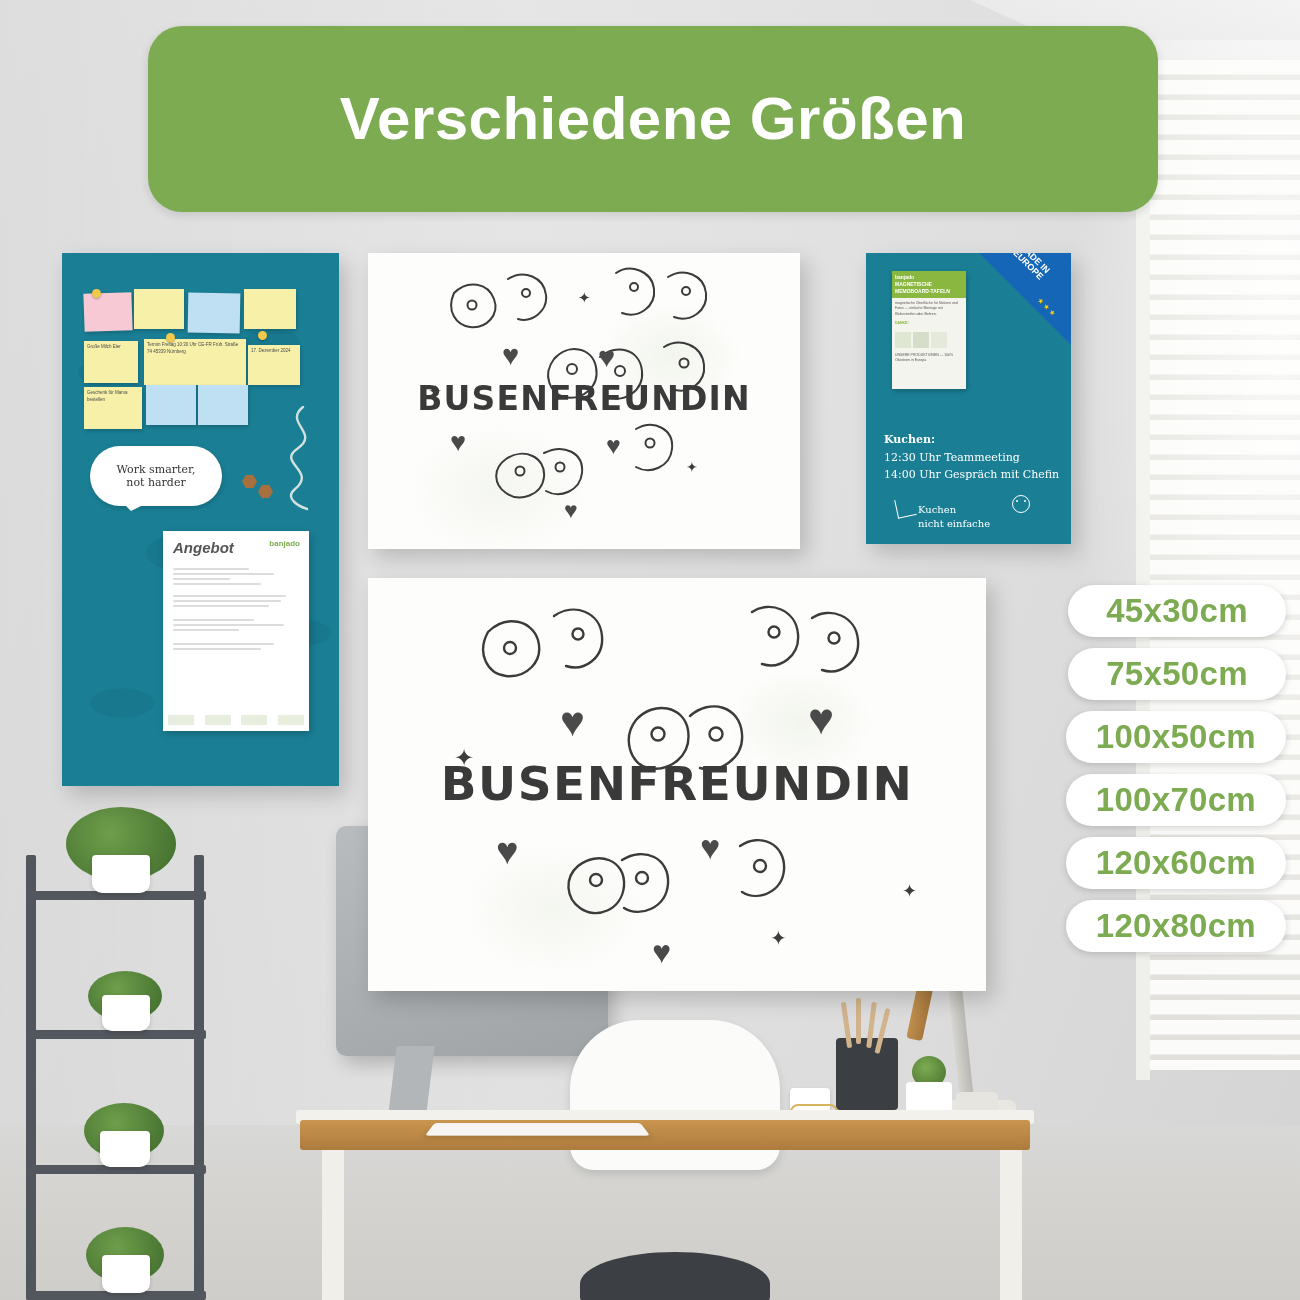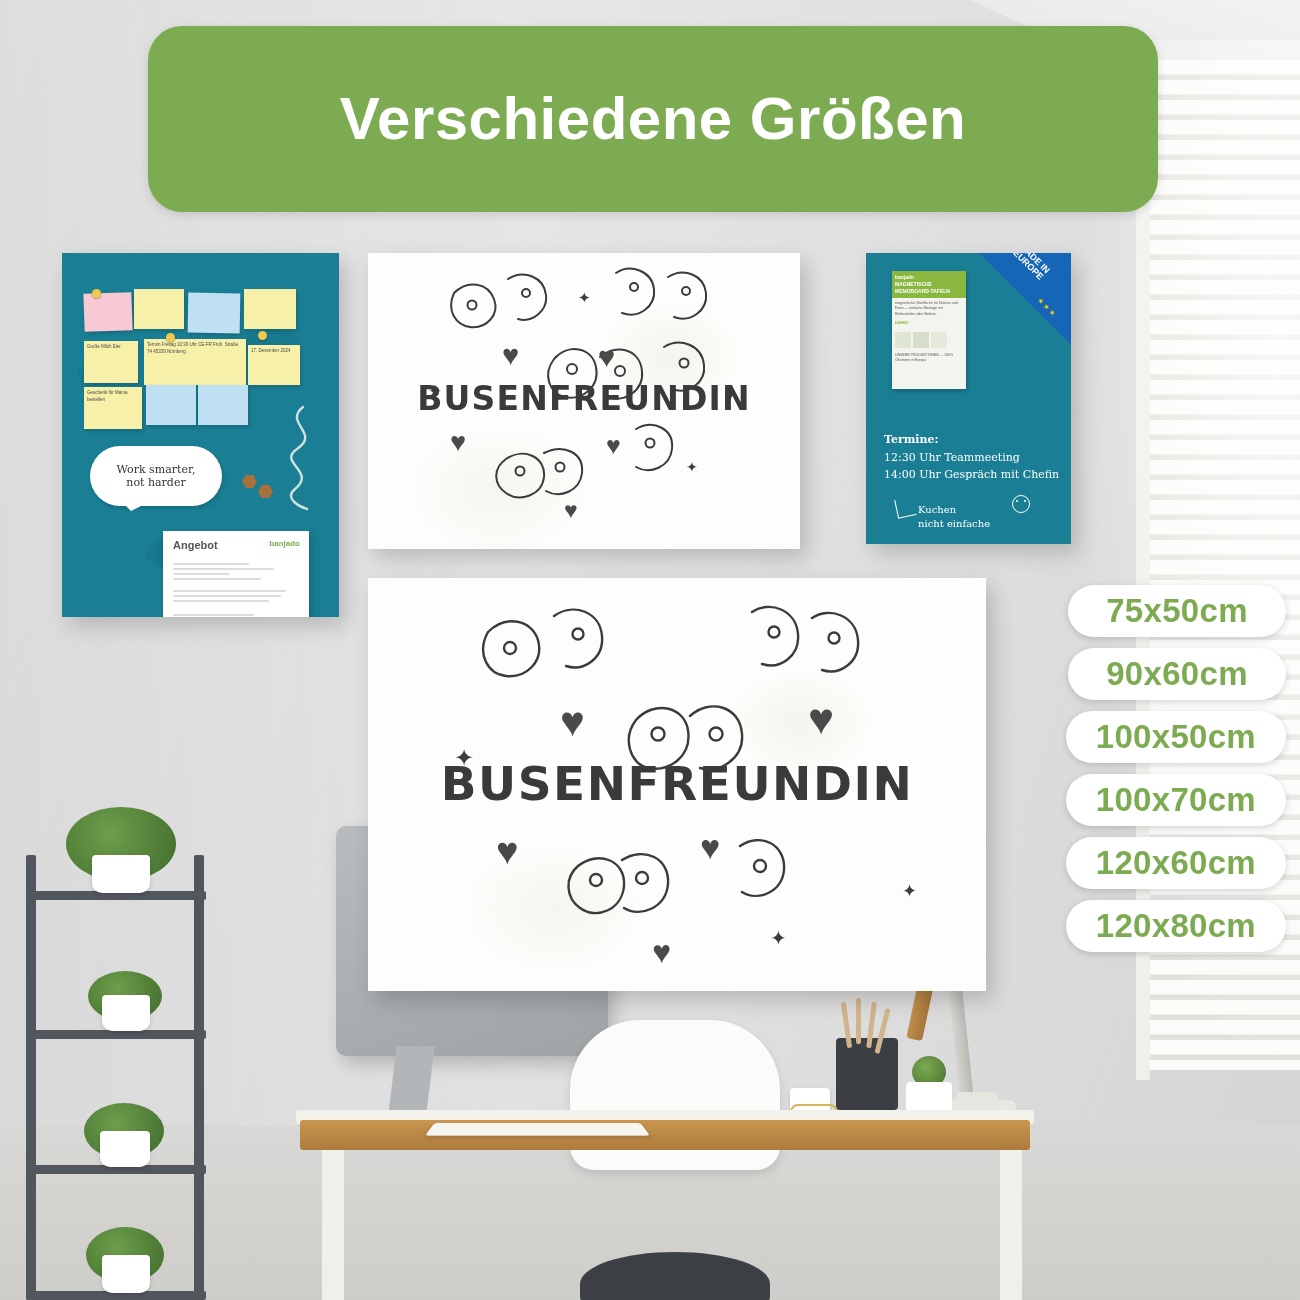--- a/index.html
+++ b/index.html
@@ -35,42 +35,42 @@
     display:flex;flex-direction:column;align-items:center;justify-content:center;
     box-shadow:0 3px 10px rgba(0,0,0,.12);
   }
   .banner-l1{color:#fff;font-size:60px;font-weight:bold;letter-spacing:.5px;line-height:1.03;text-align:center;}
   .banner-l2{color:#fff;font-size:45px;font-weight:bold;line-height:1.1;text-align:center;margin-top:6px;}
 
   
   .board{position:absolute;box-shadow:7px 9px 20px rgba(0,0,0,.18);}
 
   
-  .board-teal{left:62px;top:253px;width:277px;height:364px;background:#1a7f95;overflow:hidden;}
+  .board-teal{left:62px;top:253px;width:277px;height:533px;background:#1a7f95;overflow:hidden;}
   .teal-leaves{position:absolute;inset:0;opacity:.22;
      background:
        radial-gradient(ellipse 60px 30px at 40px 120px,#0d6378 40%,transparent 41%),
        radial-gradient(ellipse 70px 34px at 210px 90px,#0d6378 40%,transparent 41%),
        radial-gradient(ellipse 90px 44px at 120px 300px,#0d6378 40%,transparent 41%),
        radial-gradient(ellipse 60px 30px at 245px 380px,#0d6378 40%,transparent 41%),
        radial-gradient(ellipse 80px 36px at 60px 450px,#0d6378 40%,transparent 41%);}
   .note{position:absolute;box-shadow:1px 2px 4px rgba(0,0,0,.2);font-size:4.5px;color:#4a4a4a;padding:3px;line-height:1.5;overflow:hidden;}
   .pin{position:absolute;width:9px;height:9px;border-radius:50%;background:#f2c94c;box-shadow:0 1px 2px rgba(0,0,0,.3);}
   .speech{
     position:absolute;left:28px;top:193px;width:132px;height:60px;background:#fff;border-radius:30px;
     display:flex;align-items:center;justify-content:center;text-align:center;
     font-family:"DejaVu Serif", serif;font-size:11px;color:#333;box-shadow:1px 2px 5px rgba(0,0,0,.18);
   }
   .speech:after{content:"";position:absolute;left:34px;bottom:-12px;width:0;height:0;border:7px solid transparent;border-top-color:#fff;border-right-width:14px;}
   .hex{position:absolute;width:15px;height:13px;background:#a8703c;clip-path:polygon(25% 0,75% 0,100% 50%,75% 100%,25% 100%,0 50%);}
   .doc{
     position:absolute;left:101px;top:278px;width:146px;height:200px;background:#fff;
     box-shadow:2px 3px 8px rgba(0,0,0,.22);padding:8px 10px;box-sizing:border-box;overflow:hidden;
   }
-  .doc-title{font-size:11px;color:#555;font-weight:bold;}
+  .doc-title{font-size:15px;color:#555;font-weight:bold;font-style:italic;}
   .doc-brand{position:absolute;right:9px;top:8px;font-size:8px;color:#7dab52;font-weight:bold;}
   .doc-line{height:2px;background:#dcdcdc;margin:3px 0;border-radius:1px;}
   .doc-foot{position:absolute;left:0;bottom:6px;width:100%;display:flex;justify-content:space-around;}
   .doc-foot span{display:block;width:26px;height:10px;background:#e8eedd;}
   .squiggle{position:absolute;left:215px;top:150px;}
 
   
   .board-w1{left:368px;top:253px;width:432px;height:296px;background:#fdfdfb;}
   .board-w2{left:368px;top:578px;width:618px;height:413px;background:#fdfdfb;}
   .bf-art{position:absolute;inset:0;overflow:hidden;}
@@ -393,32 +393,32 @@
   <div class="badge-eu">
     <div class="tri"></div>
     <div class="txt">
       <div>MADE IN</div>
       <div>EUROPE</div>
     </div>
     <div class="badge-stars">★ ★ ★</div>
   </div>
 
   <div class="memo-txt">
-    <div style="font-weight:bold;">Termine:</div>
+    <div style="font-weight:bold;">Kuchen:</div>
     <div>12:30 Uhr Teammeeting</div>
     <div>14:00 Uhr Gespräch mit Chefin</div>
   </div>
   <div class="memo-arrow"></div>
   <div class="memo-note">
     <div>Kuchen</div>
     <div>nicht einfache</div>
   </div>
   <div class="smiley"></div>
 </div>
 
 <div class="pills">
+  <div class="pill">45x30cm</div>
   <div class="pill">75x50cm</div>
-  <div class="pill">90x60cm</div>
   <div class="pill">100x50cm</div>
   <div class="pill">100x70cm</div>
   <div class="pill">120x60cm</div>
   <div class="pill">120x80cm</div>
 </div>
 
 </body></html>

